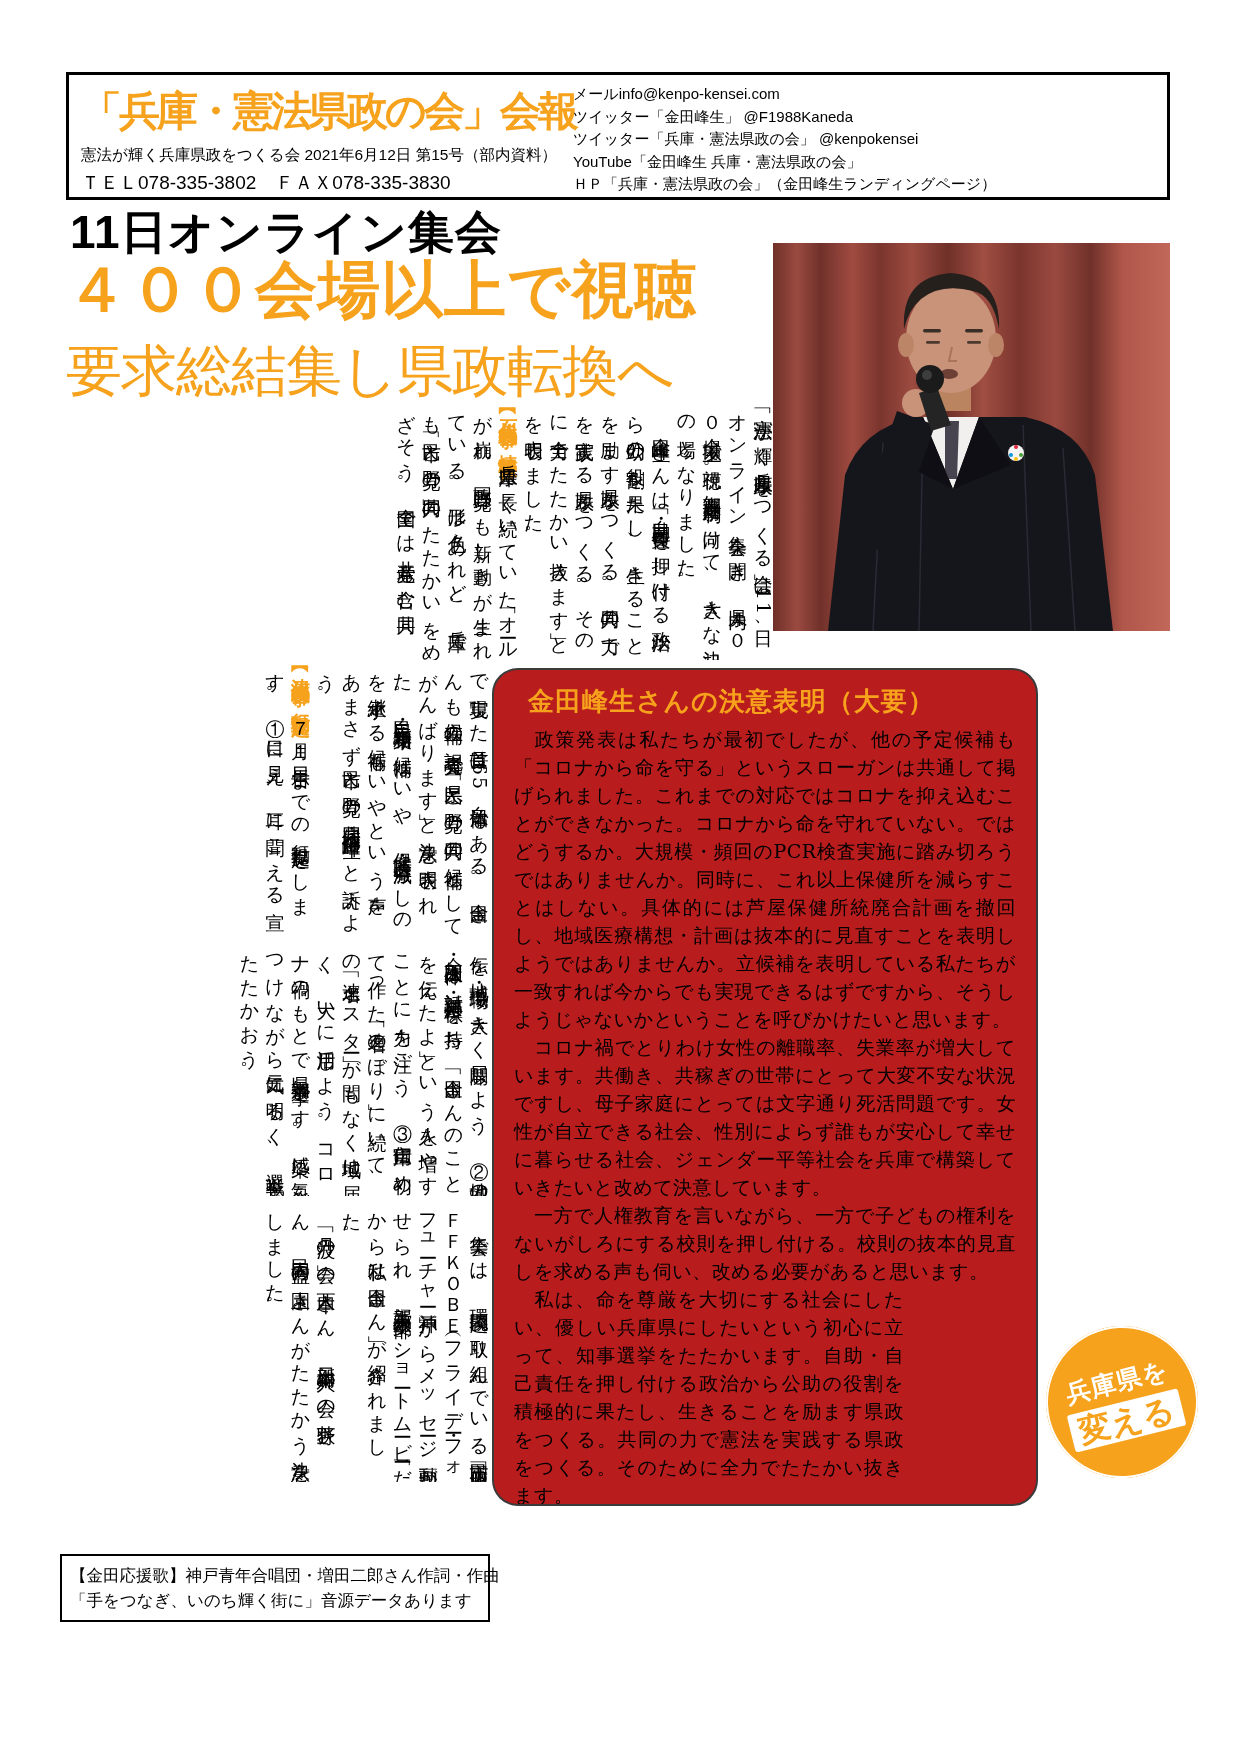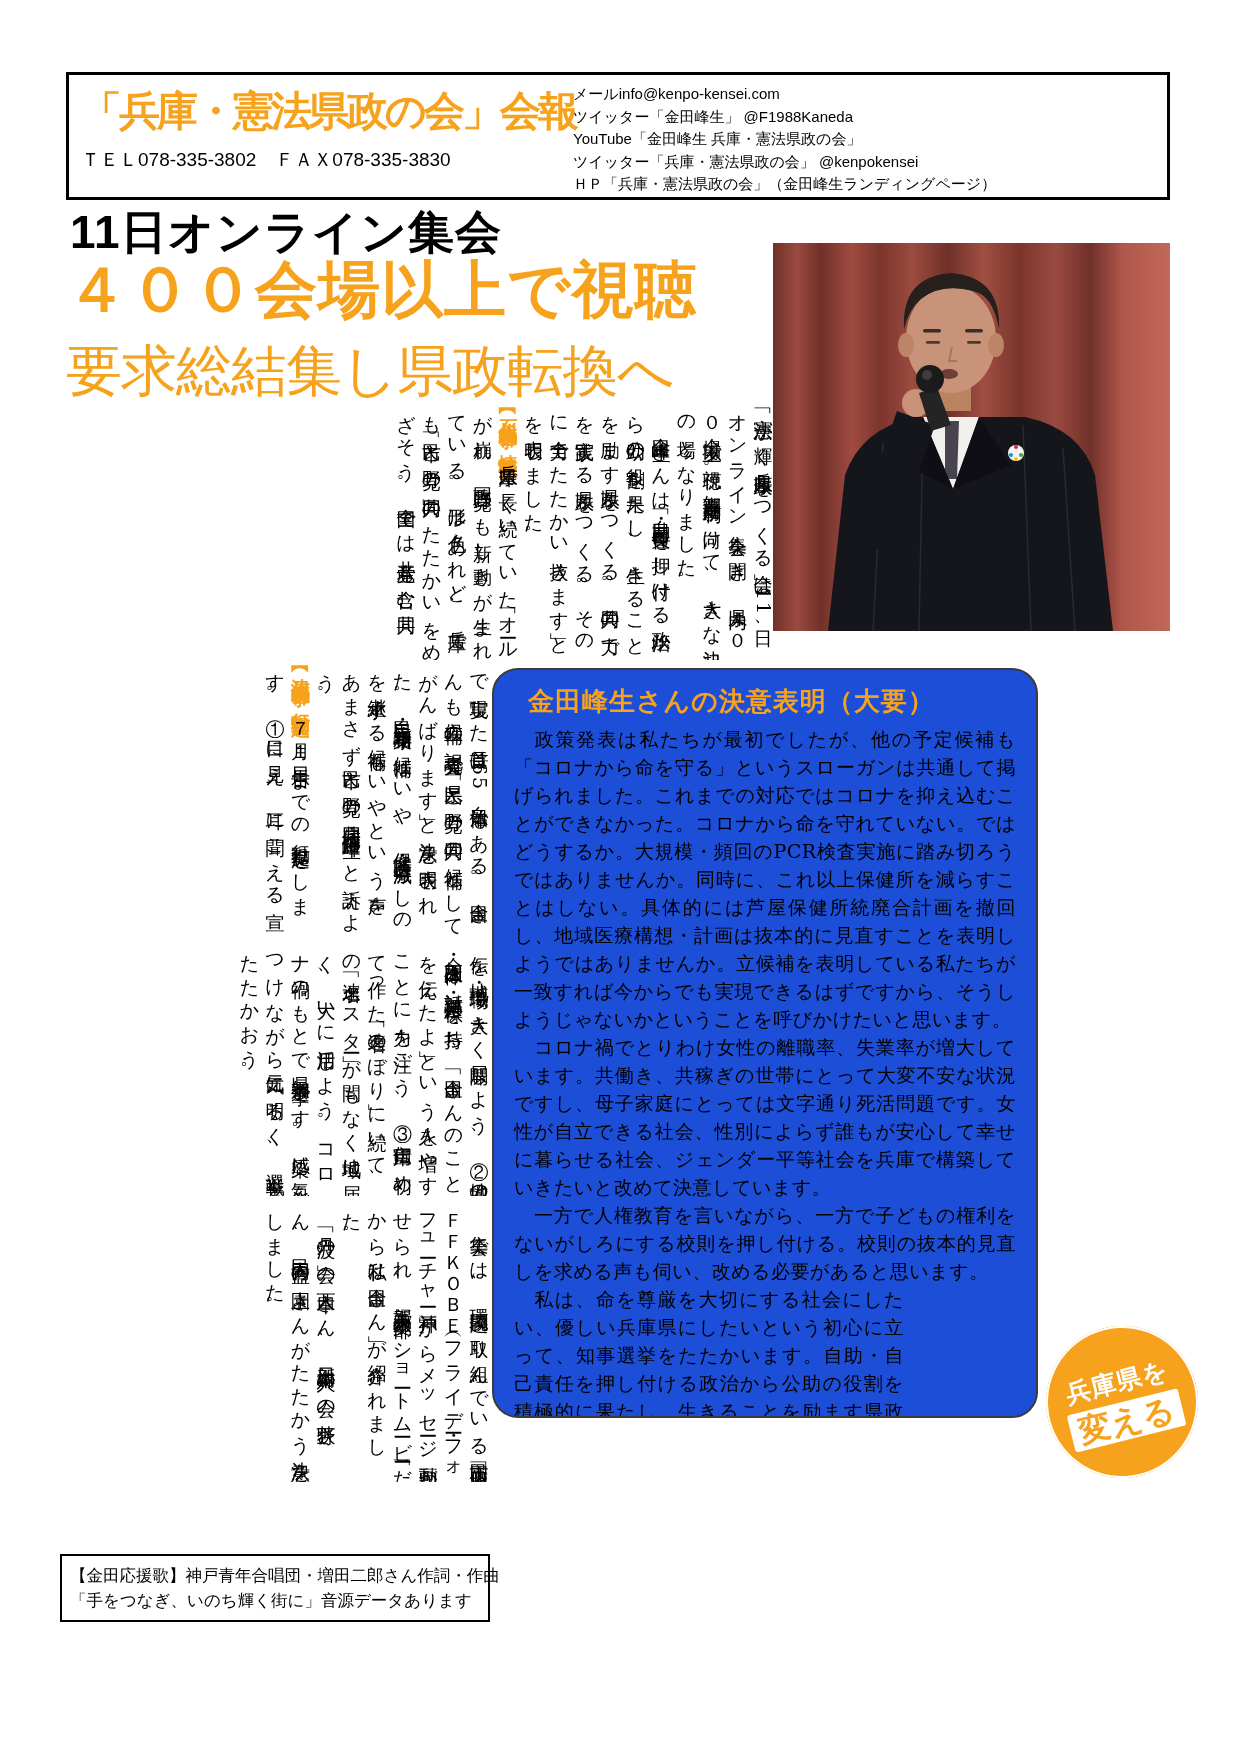--- a/index.html
+++ b/index.html
@@ -54,23 +54,23 @@
     overflow:hidden;
   }
   .vb1 { left:62px;  top:402px;  width:714px; height:258px; }
   .vb2 { left:62px;  top:660px;  width:430px; height:276px; }
   .vb3 { left:62px;  top:942px;  width:430px; height:254px; }
   .vb4 { left:62px;  top:1200px; width:430px; height:282px; }
   .tag-orange { color:#f6a21c; font-weight:bold; }
 
   
   .statement {
-    position:absolute; left:492px; top:668px; width:546px; height:750px;
+    position:absolute; left:492px; top:668px; width:546px; height:838px;
     border:2.5px solid #3b3b3b; border-radius:26px;
-    padding:12px 20px 10px 20px; overflow:hidden; background:#1d4ed8;
+    padding:12px 20px 10px 20px; overflow:hidden; background:#b91c1c;
   }
   .statement-title {
     color:#f6a21c; font-size:26px; font-weight:900; letter-spacing:1px;
     margin:2px 0 6px 14px;
   }
   .statement p {
     font-family:"DejaVu Serif", serif;
     font-size:19px; line-height:28px; text-align:justify; letter-spacing:0.5px;
   }
   .statement p.wrap-right { margin-right:112px; }
@@ -97,27 +97,28 @@
   .songbox div { font-size:16.5px; line-height:25px; white-space:nowrap; }
 </style>
 </head>
 <body>
 
 <div class="page">
 
   <div class="masthead">
     <div class="mast-left">
       <div class="paper-title">「兵庫・憲法県政の会」会報</div>
+      <div class="mast-org">憲法が輝く兵庫県政をつくる会 2021年6月12日 第15号（部内資料）</div>
       <div class="mast-tel">ＴＥＬ078-335-3802　ＦＡＸ078-335-3830</div>
     </div>
     <div class="mast-right">
       <div>メールinfo@kenpo-kensei.com</div>
       <div>ツイッター「金田峰生」 @F1988Kaneda</div>
+      <div>ツイッター「兵庫・憲法県政の会」 @kenpokensei</div>
       <div>YouTube「金田峰生 兵庫・憲法県政の会」</div>
-      <div>ツイッター「兵庫・憲法県政の会」 @kenpokensei</div>
       <div>ＨＰ「兵庫・憲法県政の会」（金田峰生ランディングページ）</div>
     </div>
   </div>
 
   <div class="kicker">11日オンライン集会</div>
   <div class="headline-1">４００会場以上で視聴</div>
   <div class="headline-2">要求総結集し県政転換へ</div>
 
   <div class="photo">
     <svg width="397" height="388" viewBox="0 0 397 388" xmlns="http://www.w3.org/2000/svg">

